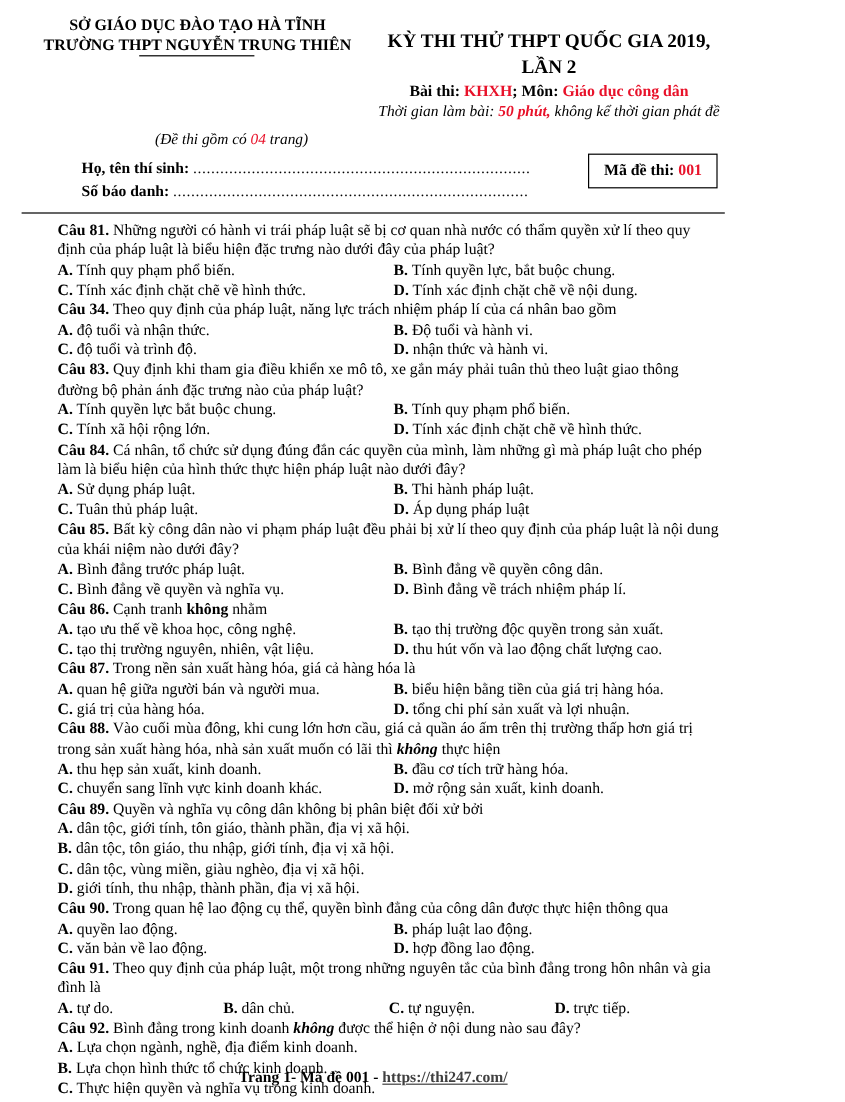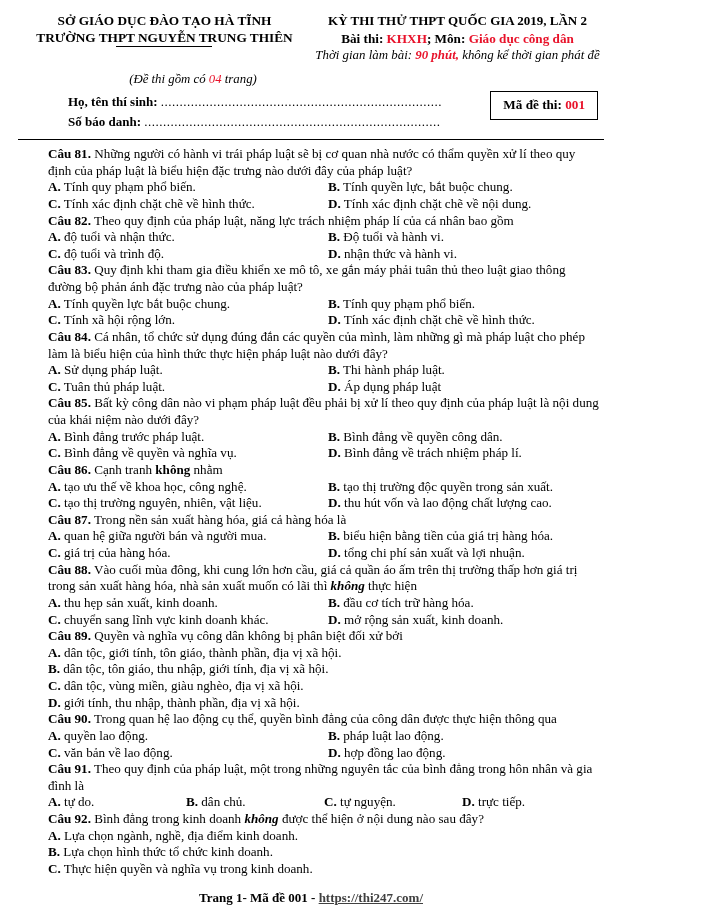--- a/index.html
+++ b/index.html
@@ -48,21 +48,22 @@
     position: relative;
     top: -1px;
   }
   .header-right {
     width: 50%;
     text-align: center;
     line-height: 1.35;
   }
   .header-right .title {
     font-weight: bold;
-    font-size: 13px;
+    font-size: 16px;
+    margin-top: 12px;
   }
   .header-right .subject {
     font-size: 13.2px;
     font-weight: bold;
   }
   .red { color: #e8122a; }
   .header-right .time {
     font-style: italic;
     font-size: 12.9px;
   }
@@ -166,21 +167,21 @@
         <span>TRƯỜNG THPT NGUYỄN TRUNG THIÊN</span>
         <span class="underline"></span>
       </div>
     </div>
     <div class="header-right">
       <div class="title">KỲ THI THỬ THPT QUỐC GIA 2019, LẦN 2</div>
       <div class="subject">
         <span>Bài thi: </span><span class="red">KHXH</span><span>; Môn: </span><span class="red">Giáo dục công dân</span>
       </div>
       <div class="time">
-        <span>Thời gian làm bài: </span><span class="redb">90 phút,</span><span> không kể thời gian phát đề</span>
+        <span>Thời gian làm bài: </span><span class="redb">50 phút,</span><span> không kể thời gian phát đề</span>
       </div>
     </div>
   </div>
 
   <div class="subhead">
     <div class="pages-note">
       <span>(Đề thi gồm có </span><span class="red-i">04</span><span> trang)</span>
     </div>
 
     <div class="info-block">
@@ -209,21 +210,21 @@
             <div class="opt"><span class="lab">A.</span><span> Tính quy phạm phổ biến.</span></div>
             <div class="opt"><span class="lab">C.</span><span> Tính xác định chặt chẽ về hình thức.</span></div>
           </div>
           <div class="col right">
             <div class="opt"><span class="lab">B.</span><span> Tính quyền lực, bắt buộc chung.</span></div>
             <div class="opt"><span class="lab">D.</span><span> Tính xác định chặt chẽ về nội dung.</span></div>
           </div>
         </div>
       </div>
       <div class="q">
-        <div class="stem"><span class="qnum">Câu 82.</span><span> Theo quy định của pháp luật,  năng lực trách nhiệm pháp lí của cá nhân bao gồm</span></div>
+        <div class="stem"><span class="qnum">Câu 34.</span><span> Theo quy định của pháp luật,  năng lực trách nhiệm pháp lí của cá nhân bao gồm</span></div>
         <div class="opts2">
           <div class="col left">
             <div class="opt"><span class="lab">A.</span><span> độ tuổi và nhận thức.</span></div>
             <div class="opt"><span class="lab">C.</span><span> độ tuổi và trình độ.</span></div>
           </div>
           <div class="col right">
             <div class="opt"><span class="lab">B.</span><span> Độ tuổi và hành vi.</span></div>
             <div class="opt"><span class="lab">D.</span><span> nhận thức và hành vi.</span></div>
           </div>
         </div>

